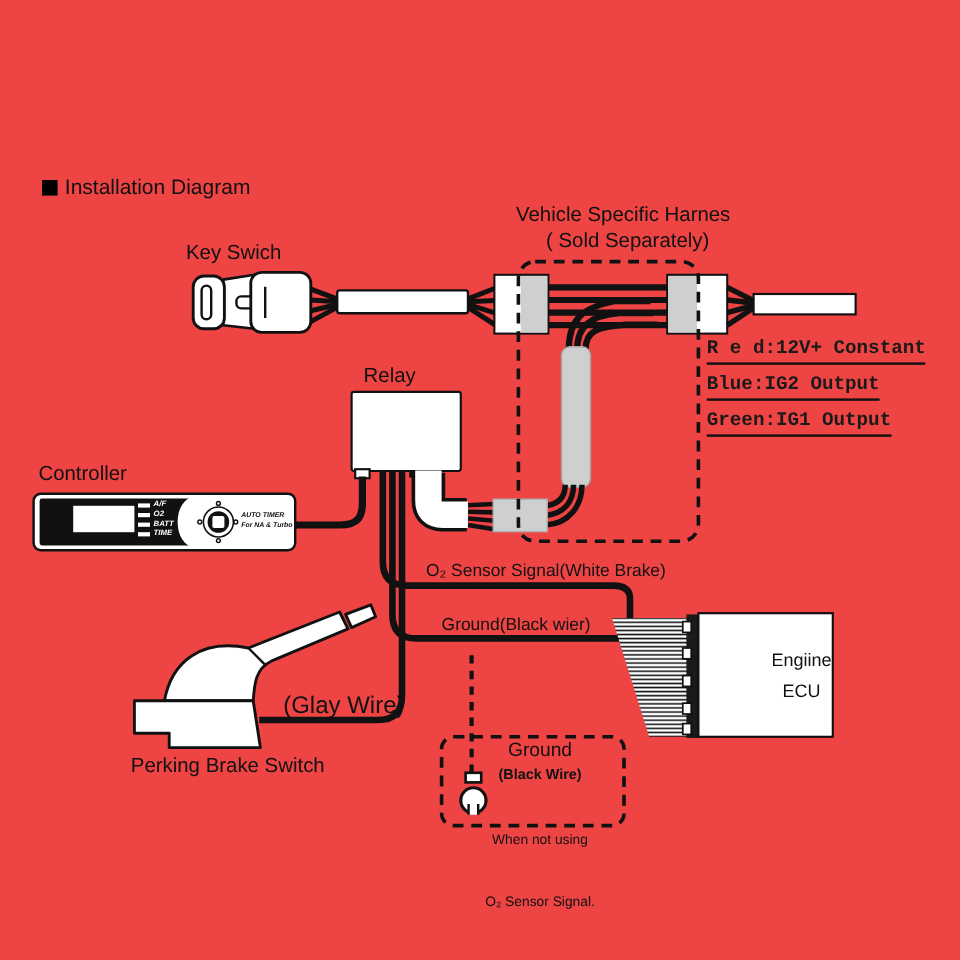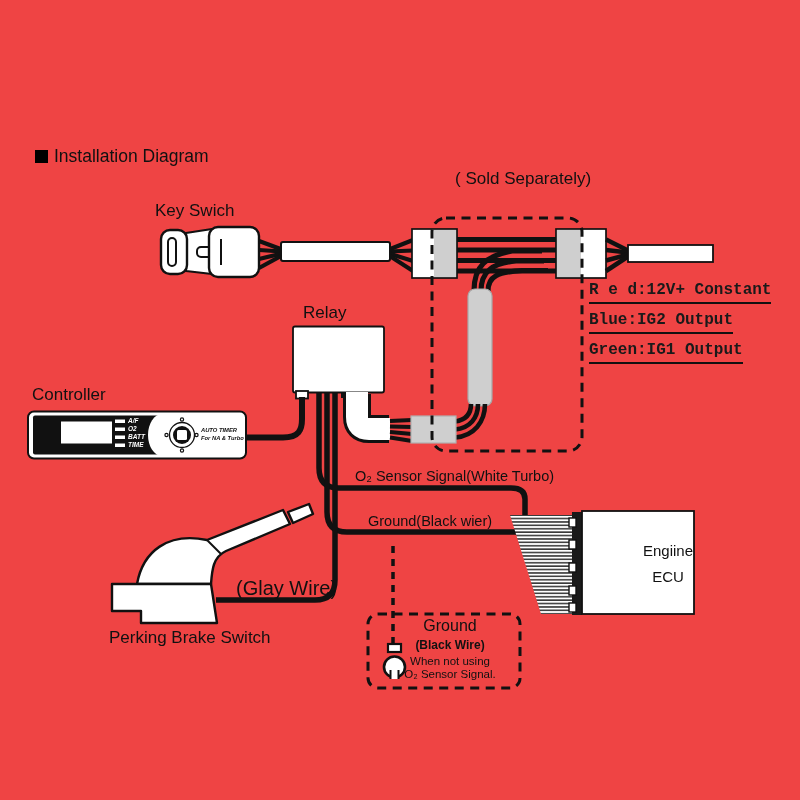--- a/index.html
+++ b/index.html
@@ -17,21 +17,21 @@
   .legend { position:absolute; left:589px; top:281px; }
   .legend-item {
     display:table; white-space:pre; font-family:Liberation Mono, monospace;
     font-weight:bold; font-size:16px; line-height:19px;
     border-bottom:2px solid #111; padding-bottom:2px; margin-bottom:7px; color:#1a1a1a;
   }
   .ecu-label { position:absolute; left:582px; top:538px; width:112px; text-align:center; font-size:15px; line-height:26px;margin-left:30px; }
   .ground-note-text { position:absolute; left:394px; top:616px; width:112px; text-align:center; }
   .ground-note-text .g-title { font-size:16px; line-height:19px; }
   .ground-note-text .g-sub { font-size:12px; line-height:20px;font-weight:bold; }
-  .ground-note-text .g-small { font-size:11.5px; line-height:13px; }
+  .ground-note-text .g-small { font-size:11.5px; line-height:13px;margin-top:39px; }
   .led-label { position:absolute; color:#fff; font-size:6.5px; font-weight:bold; font-style:italic; line-height:8px; }
   .brand { position:absolute; font-size:5.8px; font-weight:bold; font-style:italic; line-height:7px; color:#111; }
 </style>
 </head>
 <body>
 
 <div class="canvas">
 
   <svg width="800" height="800" viewBox="0 0 800 800">
     <defs>
@@ -185,41 +185,42 @@
   </svg>
 
   <div class="title-row">
     <span class="title-square"></span>
     <span>Installation Diagram</span>
   </div>
 
   <div class="lbl" style="left:155px; top:201px; font-size:17px;">Key Swich</div>
 
   <div class="harness-label">
+    <div>Vehicle Specific Harnes</div>
     <div class="l2">( Sold Separately)</div>
   </div>
 
   <div class="legend">
     <div class="legend-item">R e d:12V+ Constant</div>
     <div class="legend-item">Blue:IG2 Output</div>
     <div class="legend-item">Green:IG1 Output</div>
   </div>
 
   <div class="lbl" style="left:303px; top:303px; font-size:17px;">Relay</div>
 
   <div class="lbl" style="left:32px; top:385px; font-size:17px;">Controller</div>
 
   <div class="led-label" style="left:128px; top:416.5px;">A/F</div>
   <div class="led-label" style="left:128px; top:424.5px;">O2</div>
   <div class="led-label" style="left:128px; top:432.5px;">BATT</div>
   <div class="led-label" style="left:128px; top:440.5px;">TIME</div>
   <div class="brand" style="left:201px; top:427px;">AUTO TIMER</div>
   <div class="brand" style="left:201px; top:434.5px;">For NA &amp; Turbo</div>
 
-  <div class="lbl" style="left:355px; top:468px; font-size:14.5px;">O₂ Sensor Signal(White Turbo)</div>
+  <div class="lbl" style="left:355px; top:468px; font-size:14.5px;">O₂ Sensor Signal(White Brake)</div>
 
   <div class="lbl" style="left:368px; top:513px; font-size:14.5px;">Ground(Black wier)</div>
 
   <div class="ecu-label">
     <div>Engiine</div>
     <div>ECU</div>
   </div>
 
   <div class="lbl" style="left:236px; top:577px; font-size:20px;">(Glay Wire)</div>
 

